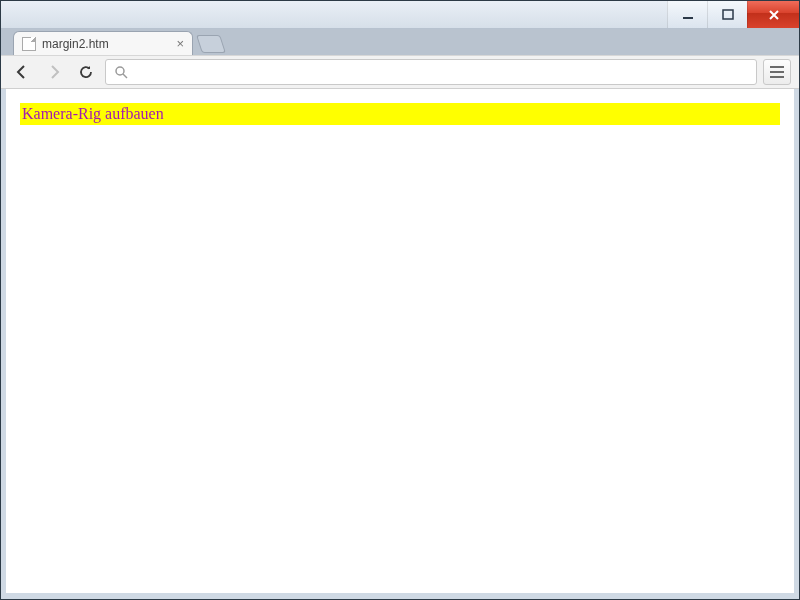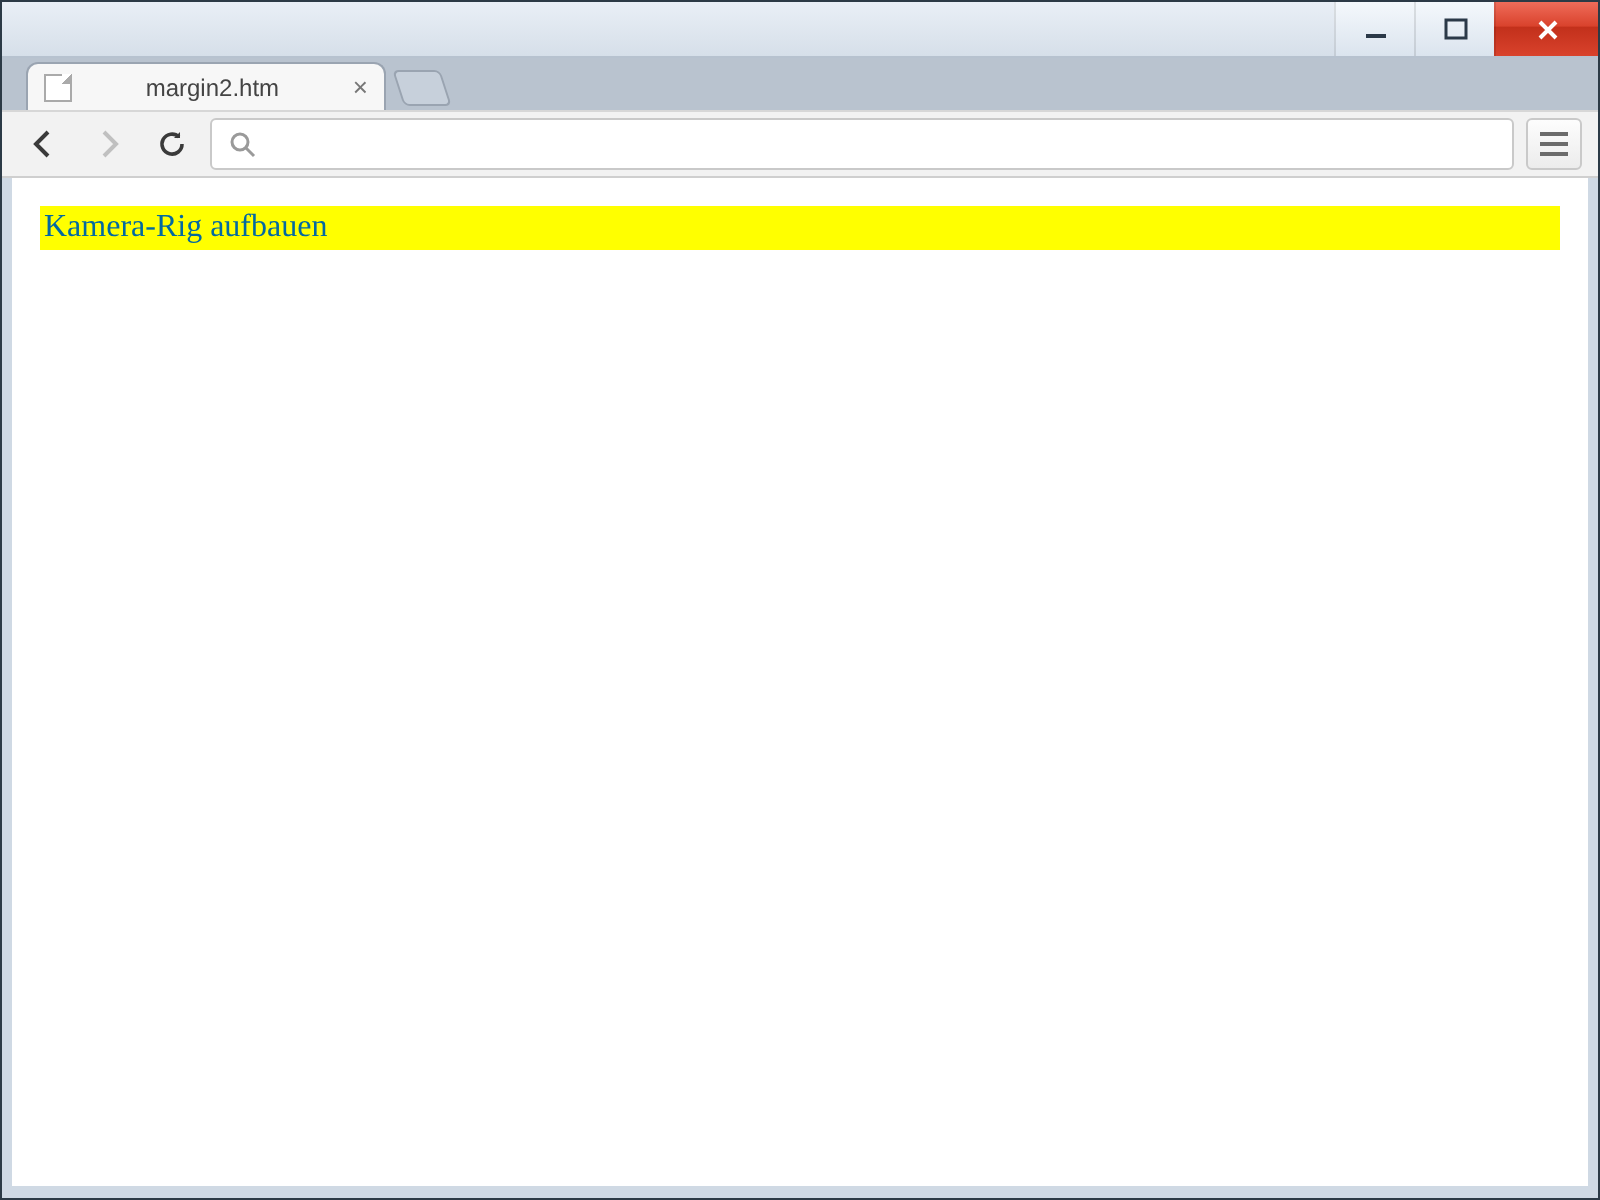--- a/index.html
+++ b/index.html
@@ -78,21 +78,21 @@
     background: #fff;
     position: relative;
   }
   .tab .page-icon::after {
     content: "";
     position: absolute;
     top: -1px; right: -1px;
     width: 5px; height: 5px;
     background: linear-gradient(135deg,#fff 49%,#aaa 50%);
   }
-  .tab .tab-title { flex: 1; white-space: nowrap; overflow: hidden; text-overflow: ellipsis; text-align: center; }
+  .tab .tab-title { flex: 1; white-space: nowrap; overflow: hidden; text-overflow: ellipsis; }
   .tab .tab-x { font-size: 13px; color: #777; line-height: 1; }
   .newtab {
     width: 24px; height: 18px;
     margin-left: 6px;
     margin-bottom: 2px;
     background: #c7d0db;
     border: 1px solid #9aa4b1;
     border-radius: 3px;
     transform: skewX(18deg);
   }
@@ -153,21 +153,21 @@
     position: relative;
     overflow: auto;
     border-left: 5px solid #cfd9e4;
     border-right: 5px solid #cfd9e4;
     border-bottom: 6px solid #cfd9e4;
   }
   .vp-inner {
     padding: 14px 14px;
     font-family: "Times New Roman", serif;
     font-size: 16px;
-    color: #0369a1;
+    color: #a21caf;
   }
   .hl-heading {
     background: #ffff00;
     padding: 2px 2px;
     margin: 0 0 0 0;
     width: 100%;
   }
   .hl-para {
     background: #ffff00;
     margin: 110px 60px 0 60px;

